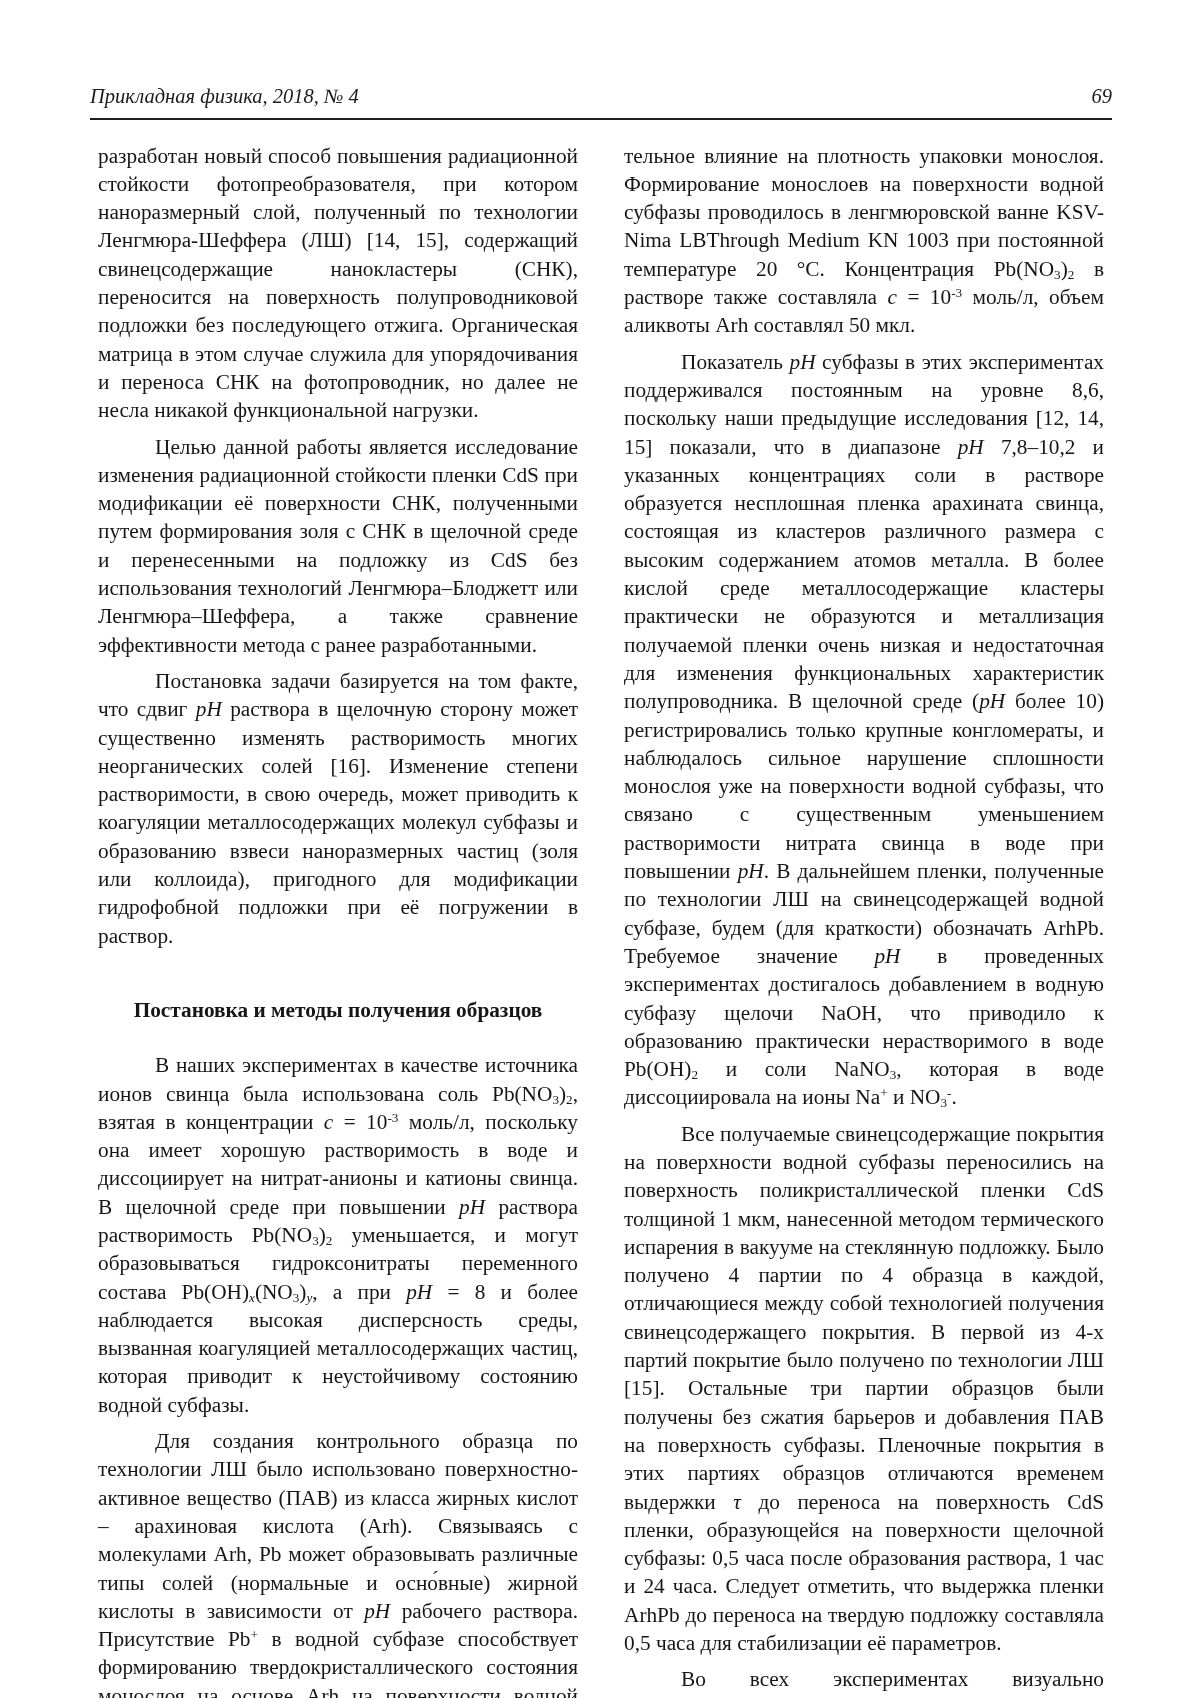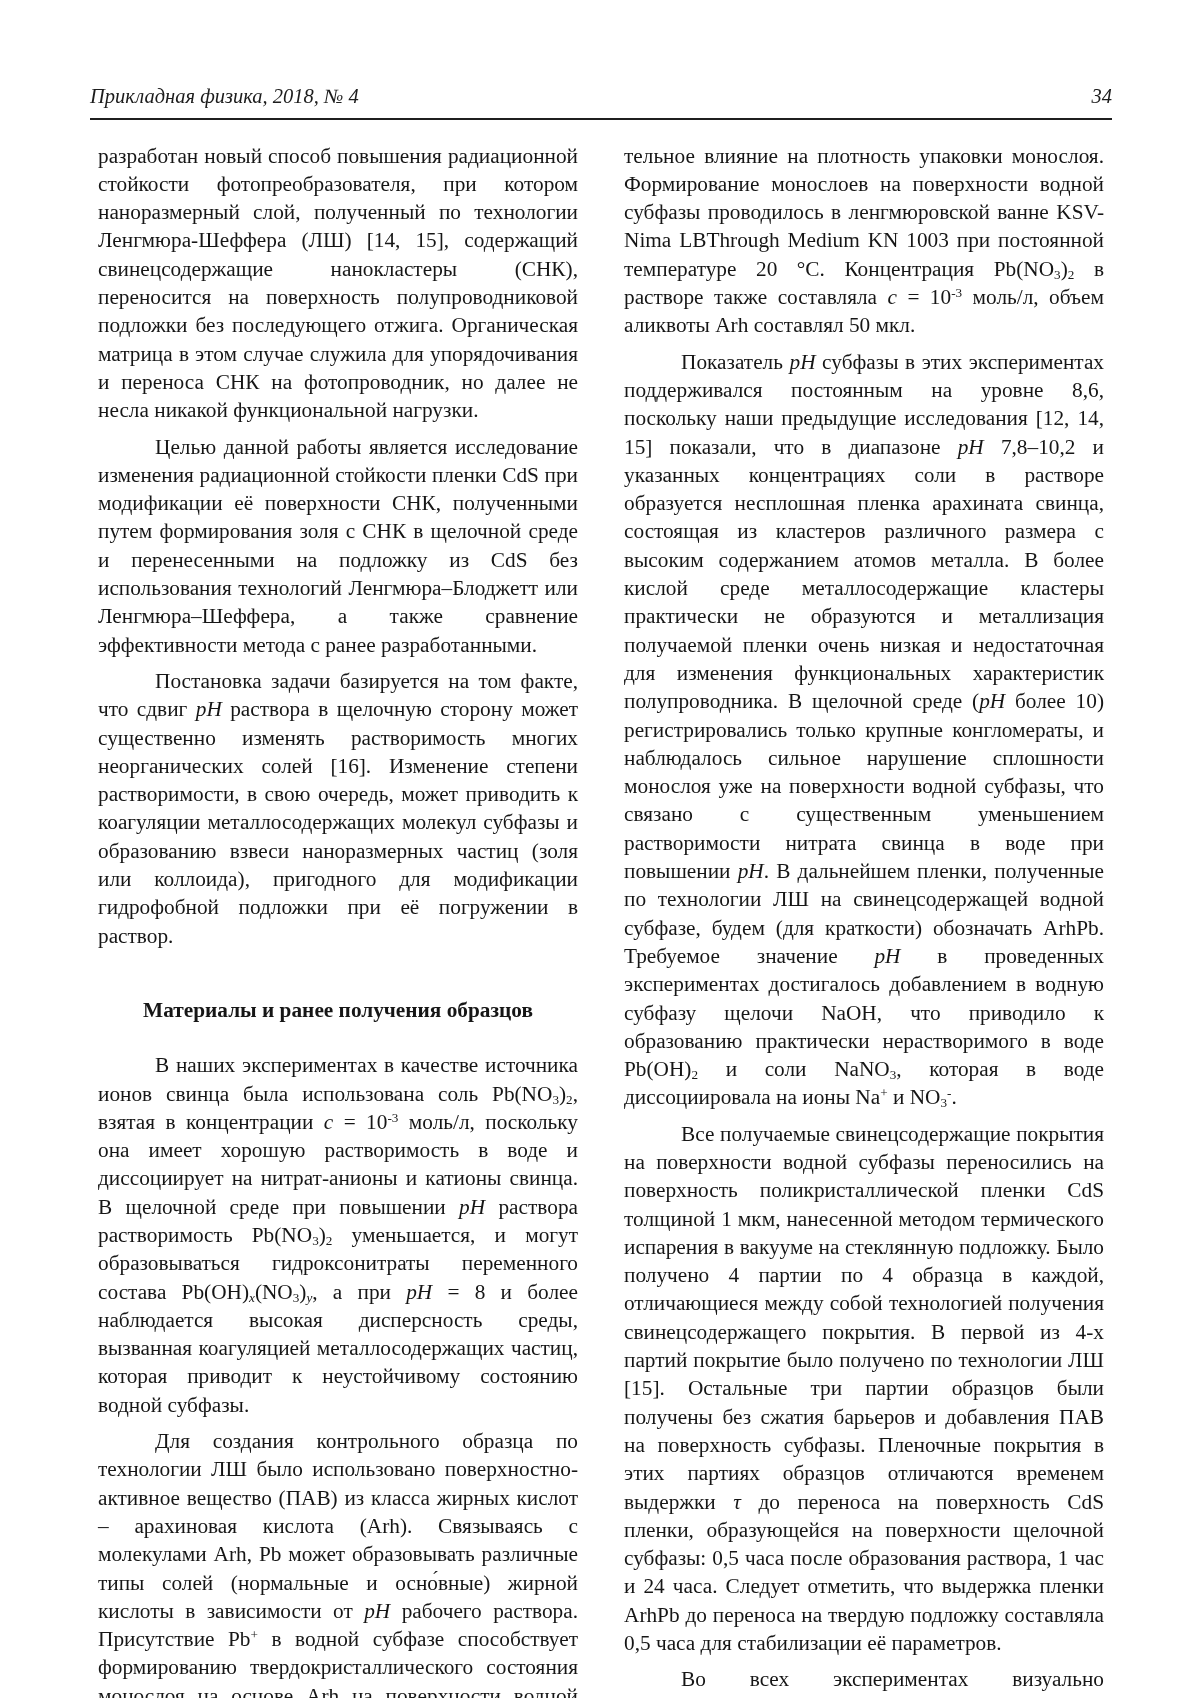--- a/index.html
+++ b/index.html
@@ -67,29 +67,29 @@
   }
   sub { vertical-align: -0.22em; }
   sup { vertical-align: 0.5em; }
 </style>
 </head>
 <body>
 
 <div class="page">
   <header class="running-header">
     <span>Прикладная физика, 2018, № 4</span>
-    <span>34</span>
+    <span>69</span>
   </header>
   <hr class="header-rule">
   <main class="columns">
     <section class="col">
         <p class="para no-indent"><span>разработан новый способ повышения радиационной стойкости фотопреобразователя, при котором наноразмерный слой, полученный по технологии Ленгмюра-Шеффера (ЛШ) [14, 15], содержащий свинецсодержащие нанокластеры (СНК), переносится на поверхность полупроводниковой подложки без последующего отжига. Органическая матрица в этом случае служила для упорядочивания и переноса СНК на фотопроводник, но далее не несла никакой функциональной нагрузки.</span></p>
         <p class="para"><span>Целью данной работы является исследование изменения радиационной стойкости пленки CdS при модификации её поверхности СНК, полученными путем формирования золя с СНК в щелочной среде и перенесенными на подложку из CdS без использования технологий Ленгмюра–Блоджетт или Ленгмюра–Шеффера, а также сравнение эффективности метода с ранее разработанными.</span></p>
         <p class="para"><span>Постановка задачи базируется на том факте, что сдвиг </span><span style="font-style: italic;">pH</span><span> раствора в щелочную сторону может существенно изменять растворимость многих неорганических солей [16]. Изменение степени растворимости, в свою очередь, может приводить к коагуляции металлосодержащих молекул субфазы и образованию взвеси наноразмерных частиц (золя или коллоида), пригодного для модификации гидрофобной подложки при её погружении в раствор.</span></p>
-        <h2 class="section-heading"><span>Материалы и ранее получения образцов</span></h2>
+        <h2 class="section-heading"><span>Постановка и методы получения образцов</span></h2>
         <p class="para"><span>В наших экспериментах в качестве источника ионов свинца была использована соль Pb(NO</span><sub>3</sub><span>)</span><sub>2</sub><span>, взятая в концентрации </span><span style="font-style: italic;">c</span><span> = 10</span><sup>-3</sup><span> моль/л, поскольку она имеет хорошую растворимость в воде и диссоциирует на нитрат-анионы и катионы свинца. В щелочной среде при повышении </span><span style="font-style: italic;">pH</span><span> раствора растворимость Pb(NO</span><sub>3</sub><span>)</span><sub>2</sub><span> уменьшается, и могут образовываться гидроксонитраты переменного состава Pb(OH)</span><sub style="font-style: italic;">x</sub><span>(NO</span><sub>3</sub><span>)</span><sub style="font-style: italic;">y</sub><span>, а при </span><span style="font-style: italic;">pH</span><span> = 8 и более наблюдается высокая дисперсность среды, вызванная коагуляцией металлосодержащих частиц, которая приводит к неустойчивому состоянию водной субфазы.</span></p>
         <p class="para"><span>Для создания контрольного образца по технологии ЛШ было использовано поверхностно-активное вещество (ПАВ) из класса жирных кислот – арахиновая кислота (Arh). Связываясь с молекулами Arh, Pb может образовывать различные типы солей (нормальные и осно́вные) жирной кислоты в зависимости от </span><span style="font-style: italic;">pH</span><span> рабочего раствора. Присутствие Pb</span><sup>+</sup><span> в водной субфазе способствует формированию твердокристаллического состояния монослоя на основе Arh на поверхности водной субфазы, минуя жидко-расширенное состояние [17]. Другими словами, Pb</span><sup>+</sup><span> оказывают дополни-</span></p>
       </section>
     <section class="col">
         <p class="para no-indent"><span>тельное влияние на плотность упаковки монослоя. Формирование монослоев на поверхности водной субфазы проводилось в ленгмюровской ванне KSV-Nima LBThrough Medium KN 1003 при постоянной температуре 20 °С. Концентрация Pb(NO</span><sub>3</sub><span>)</span><sub>2</sub><span> в растворе также составляла </span><span style="font-style: italic;">c</span><span> = 10</span><sup>-3</sup><span> моль/л, объем аликвоты Arh составлял 50 мкл.</span></p>
         <p class="para"><span>Показатель </span><span style="font-style: italic;">pH</span><span> субфазы в этих экспериментах поддерживался постоянным на уровне 8,6, поскольку наши предыдущие исследования [12, 14, 15] показали, что в диапазоне </span><span style="font-style: italic;">pH</span><span> 7,8–10,2 и указанных концентрациях соли в растворе образуется несплошная пленка арахината свинца, состоящая из кластеров различного размера с высоким содержанием атомов металла. В более кислой среде металлосодержащие кластеры практически не образуются и металлизация получаемой пленки очень низкая и недостаточная для изменения функциональных характеристик полупроводника. В щелочной среде (</span><span style="font-style: italic;">pH</span><span> более 10) регистрировались только крупные конгломераты, и наблюдалось сильное нарушение сплошности монослоя уже на поверхности водной субфазы, что связано с существенным уменьшением растворимости нитрата свинца в воде при повышении </span><span style="font-style: italic;">pH</span><span>. В дальнейшем пленки, полученные по технологии ЛШ на свинецсодержащей водной субфазе, будем (для краткости) обозначать ArhPb. Требуемое значение </span><span style="font-style: italic;">pH</span><span> в проведенных экспериментах достигалось добавлением в водную субфазу щелочи NaOH, что приводило к образованию практически нерастворимого в воде Pb(OH)</span><sub>2</sub><span> и соли NaNO</span><sub>3</sub><span>, которая в воде диссоциировала на ионы Na</span><sup>+</sup><span> и NO</span><sub>3</sub><sup>-</sup><span>.</span></p>
         <p class="para"><span>Все получаемые свинецсодержащие покрытия на поверхности водной субфазы переносились на поверхность поликристаллической пленки CdS толщиной 1 мкм, нанесенной методом термического испарения в вакууме на стеклянную подложку. Было получено 4 партии по 4 образца в каждой, отличающиеся между собой технологией получения свинецсодержащего покрытия. В первой из 4-х партий покрытие было получено по технологии ЛШ [15]. Остальные три партии образцов были получены без сжатия барьеров и добавления ПАВ на поверхность субфазы. Пленочные покрытия в этих партиях образцов отличаются временем выдержки </span><span style="font-style: italic;">τ</span><span> до переноса на поверхность CdS пленки, образующейся на поверхности щелочной субфазы: 0,5 часа после образования раствора, 1 час и 24 часа. Следует отметить, что выдержка пленки ArhPb до переноса на твердую подложку составляла 0,5 часа для стабилизации её параметров.</span></p>
         <p class="para"><span>Во всех экспериментах визуально регистрировалось образование на поверхности водного раствора пленки, имеющей металлический блеск.</span></p>
       </section>
   </main>

